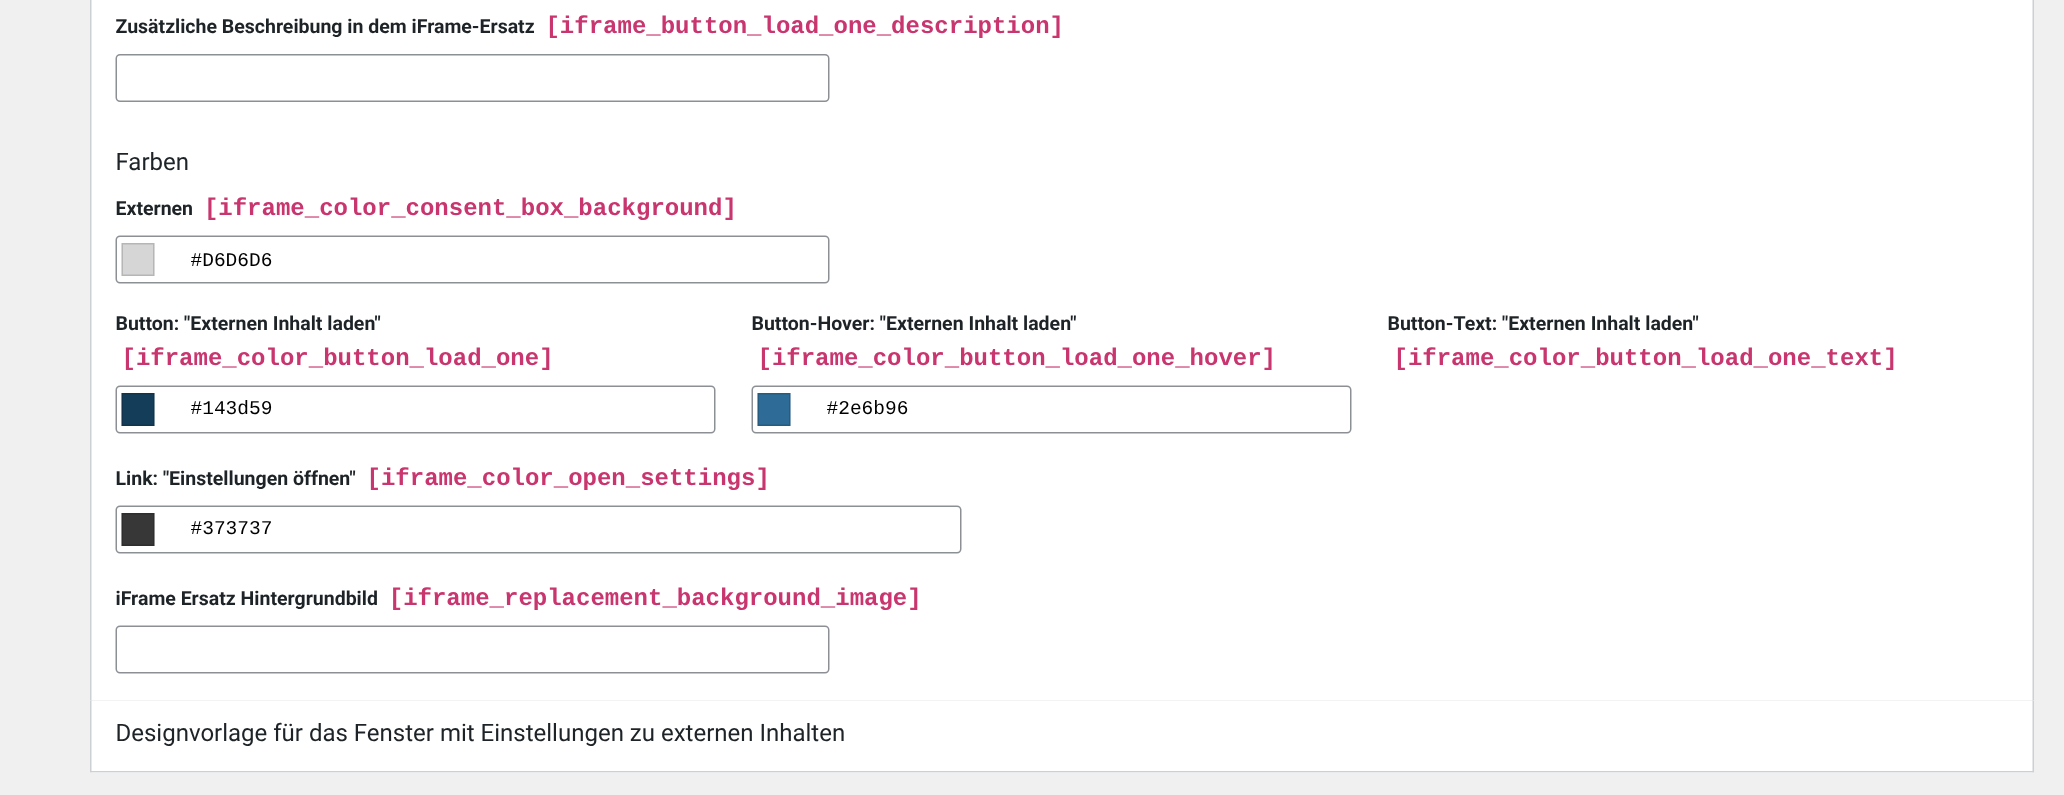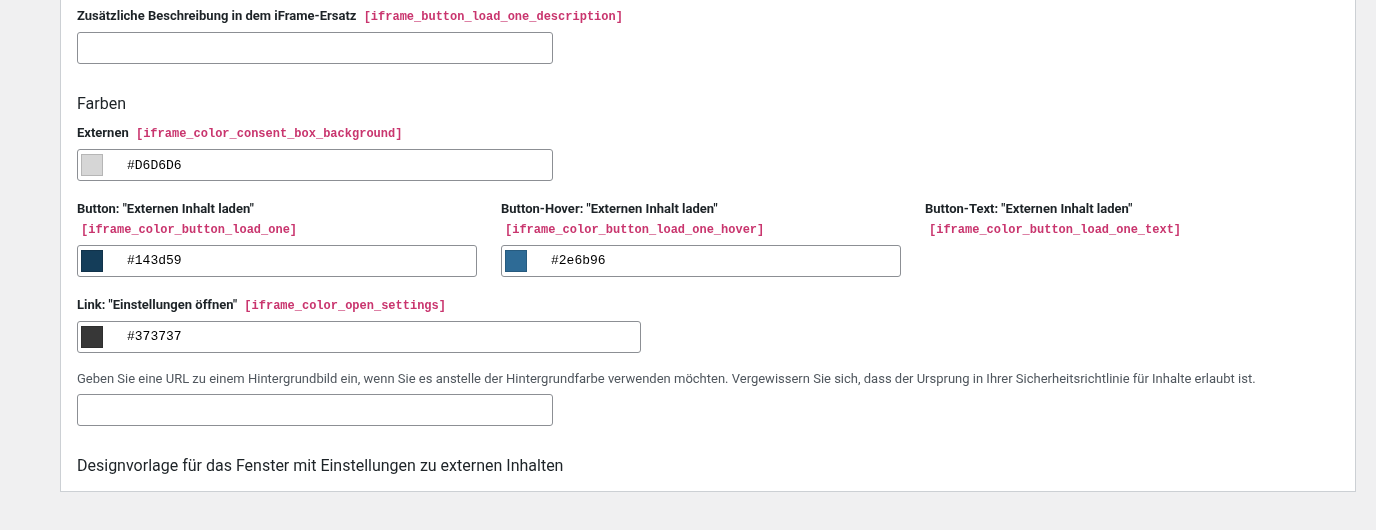--- a/index.html
+++ b/index.html
@@ -33,21 +33,21 @@
       margin-bottom: 6px;
       line-height: 1.5;
     }
     .field-label {
       font-weight: 700;
       font-size: 13px;
       color: #1d2327;
     }
     .field-key {
       font-family: "Courier New", Courier, monospace;
-      font-size: 12px;
+      font-size: 16px;
       color: #c9356e;
       font-weight: 600;
       margin-left: 4px;
     }
     .field-help {
       font-size: 13px;
       color: #50575e;
       margin-top: 2px;
       margin-bottom: 8px;
     }
@@ -166,21 +166,24 @@
         <span class="field-label">Link: "Einstellungen öffnen"</span>
         <span class="field-key">[iframe_color_open_settings]</span>
       </div>
       <div class="color-input-wrap" style="width:564px;">
         <span class="swatch" style="background-color: rgb(55, 55, 55);"></span>
         <input type="text" class="color-input" value="#373737" style="">
       </div>
     </div>
 
     <div class="field">
-      <div class="field-help">Geben Sie eine URL zu einem Hintergrundbild ein, wenn Sie es anstelle der Hintergrundfarbe verwenden möchten. Vergewissern Sie sich, dass der Ursprung in Ihrer Sicherheitsrichtlinie für Inhalte erlaubt ist.</div>
+      <div class="field-label-row">
+        <span class="field-label">iFrame Ersatz Hintergrundbild</span>
+        <span class="field-key">[iframe_replacement_background_image]</span>
+      </div>
       <input type="text" class="text-input" value="" style="">
     </div>
   </div>
 
   <div class="panel" style="padding-bottom:6px;">
     <div class="panel-title">Designvorlage für das Fenster mit Einstellungen zu externen Inhalten</div>
   </div>
 
 </div>
 

